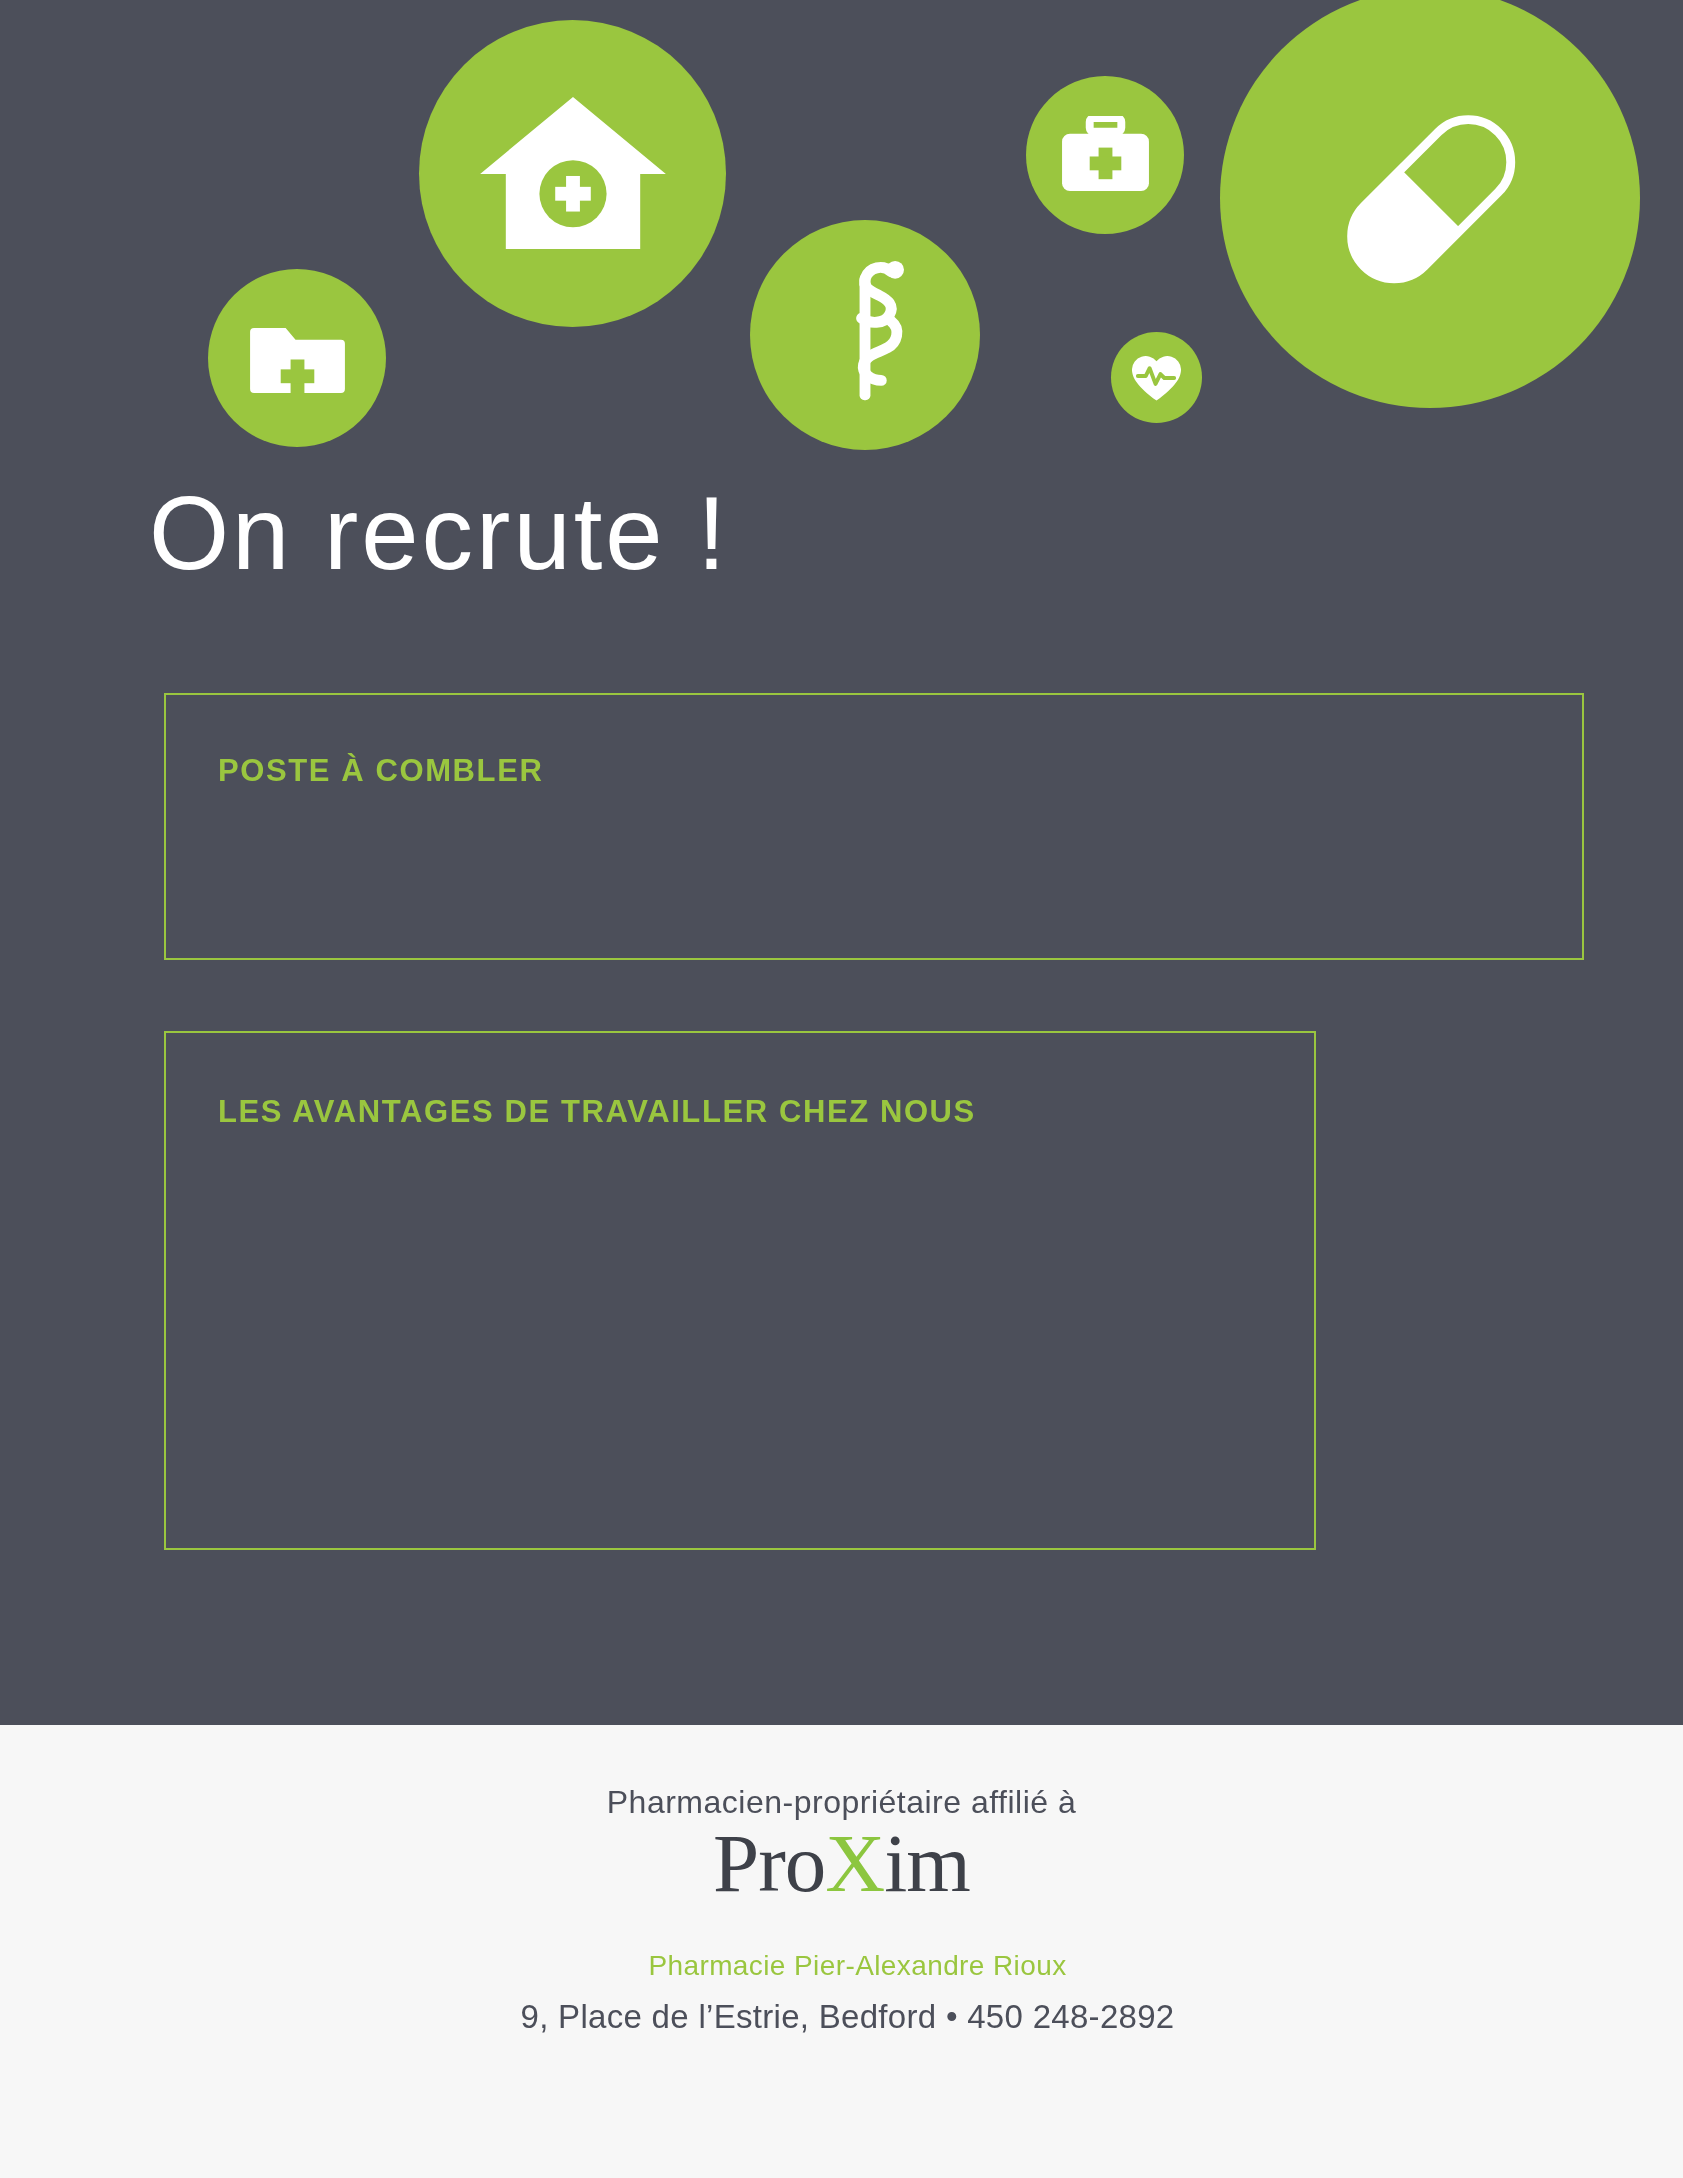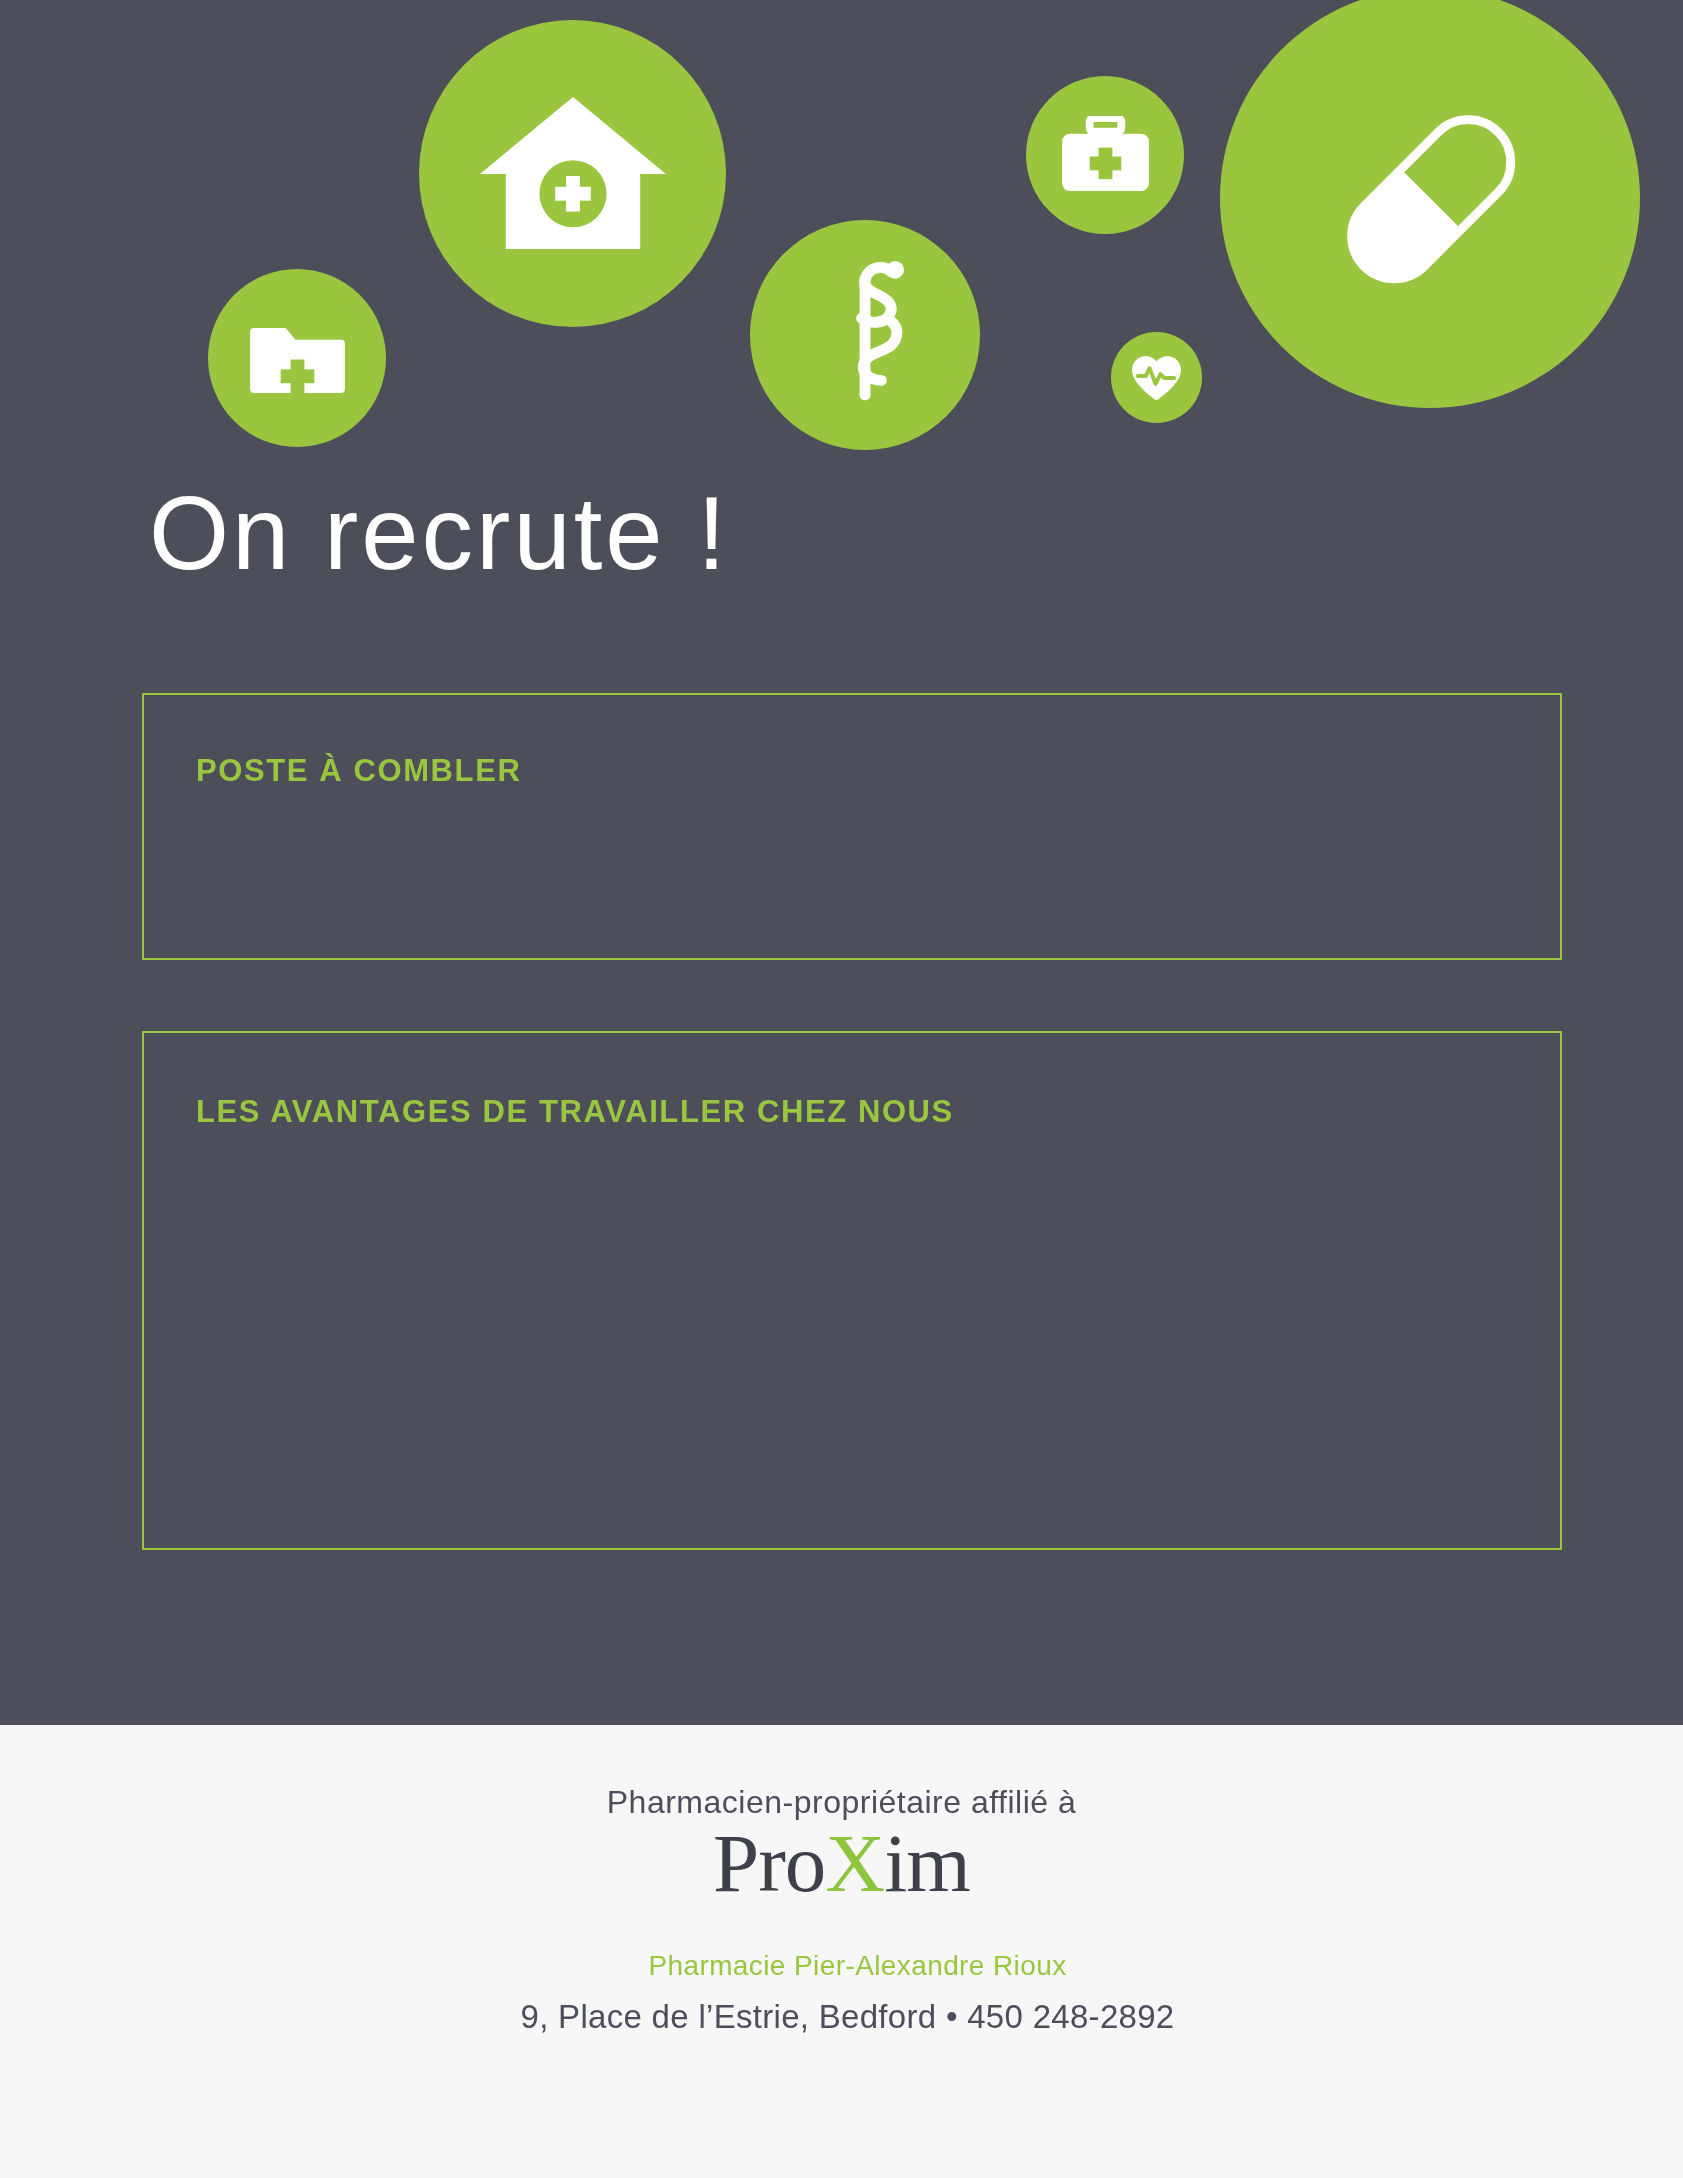--- a/index.html
+++ b/index.html
@@ -61,31 +61,32 @@
     letter-spacing: 3px;
     line-height: 1;
     white-space: nowrap;
   }
 
   
   .box {
     position: absolute;
     border: 2px solid #9ac63f;
     box-sizing: border-box;
+    margin-left: 22px;
   }
   .box-poste {
     left: 142px;
     top: 693px;
     width: 1420px;
     height: 267px;
   }
   .box-avantages {
     left: 142px;
     top: 1031px;
-    width: 1420px;
+    width: 1152px;
     height: 519px;
   }
   .box-title {
     color: #9ac63f;
     font-size: 31px;
     font-weight: bold;
     letter-spacing: 1.6px;
     margin: 58px 0 0 52px;
   }
   .box-avantages .box-title { margin-top: 61px; }

